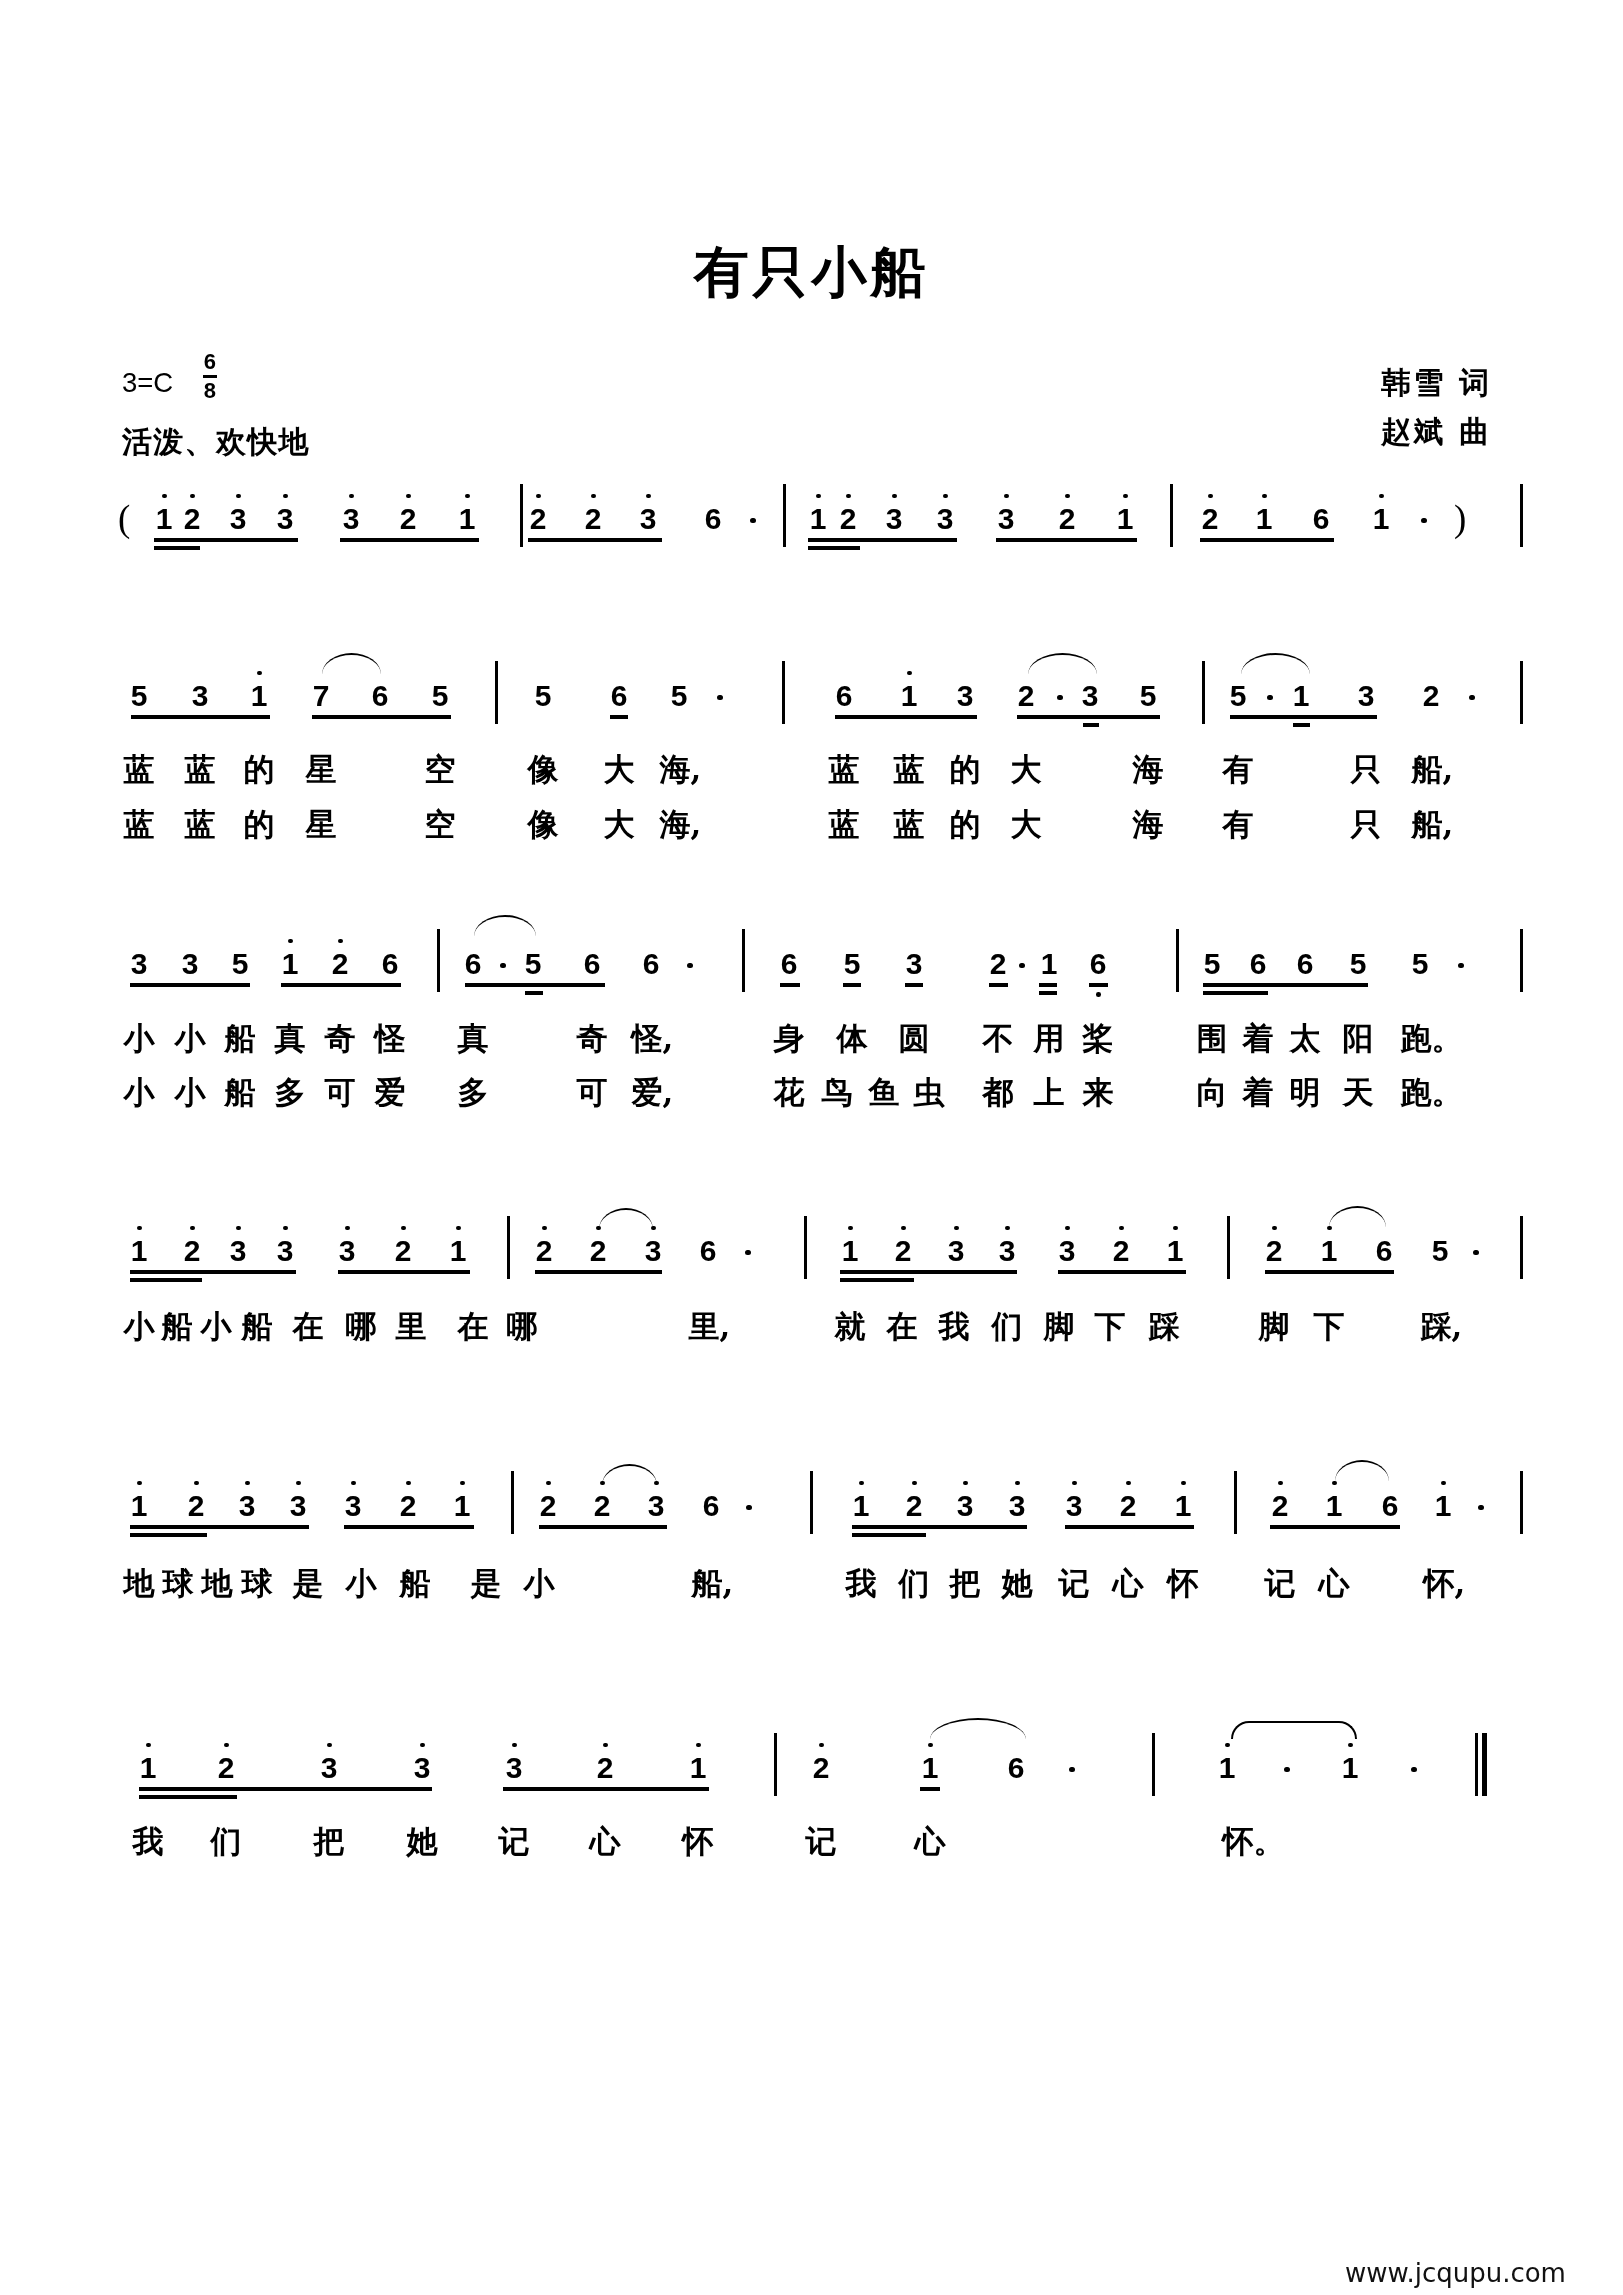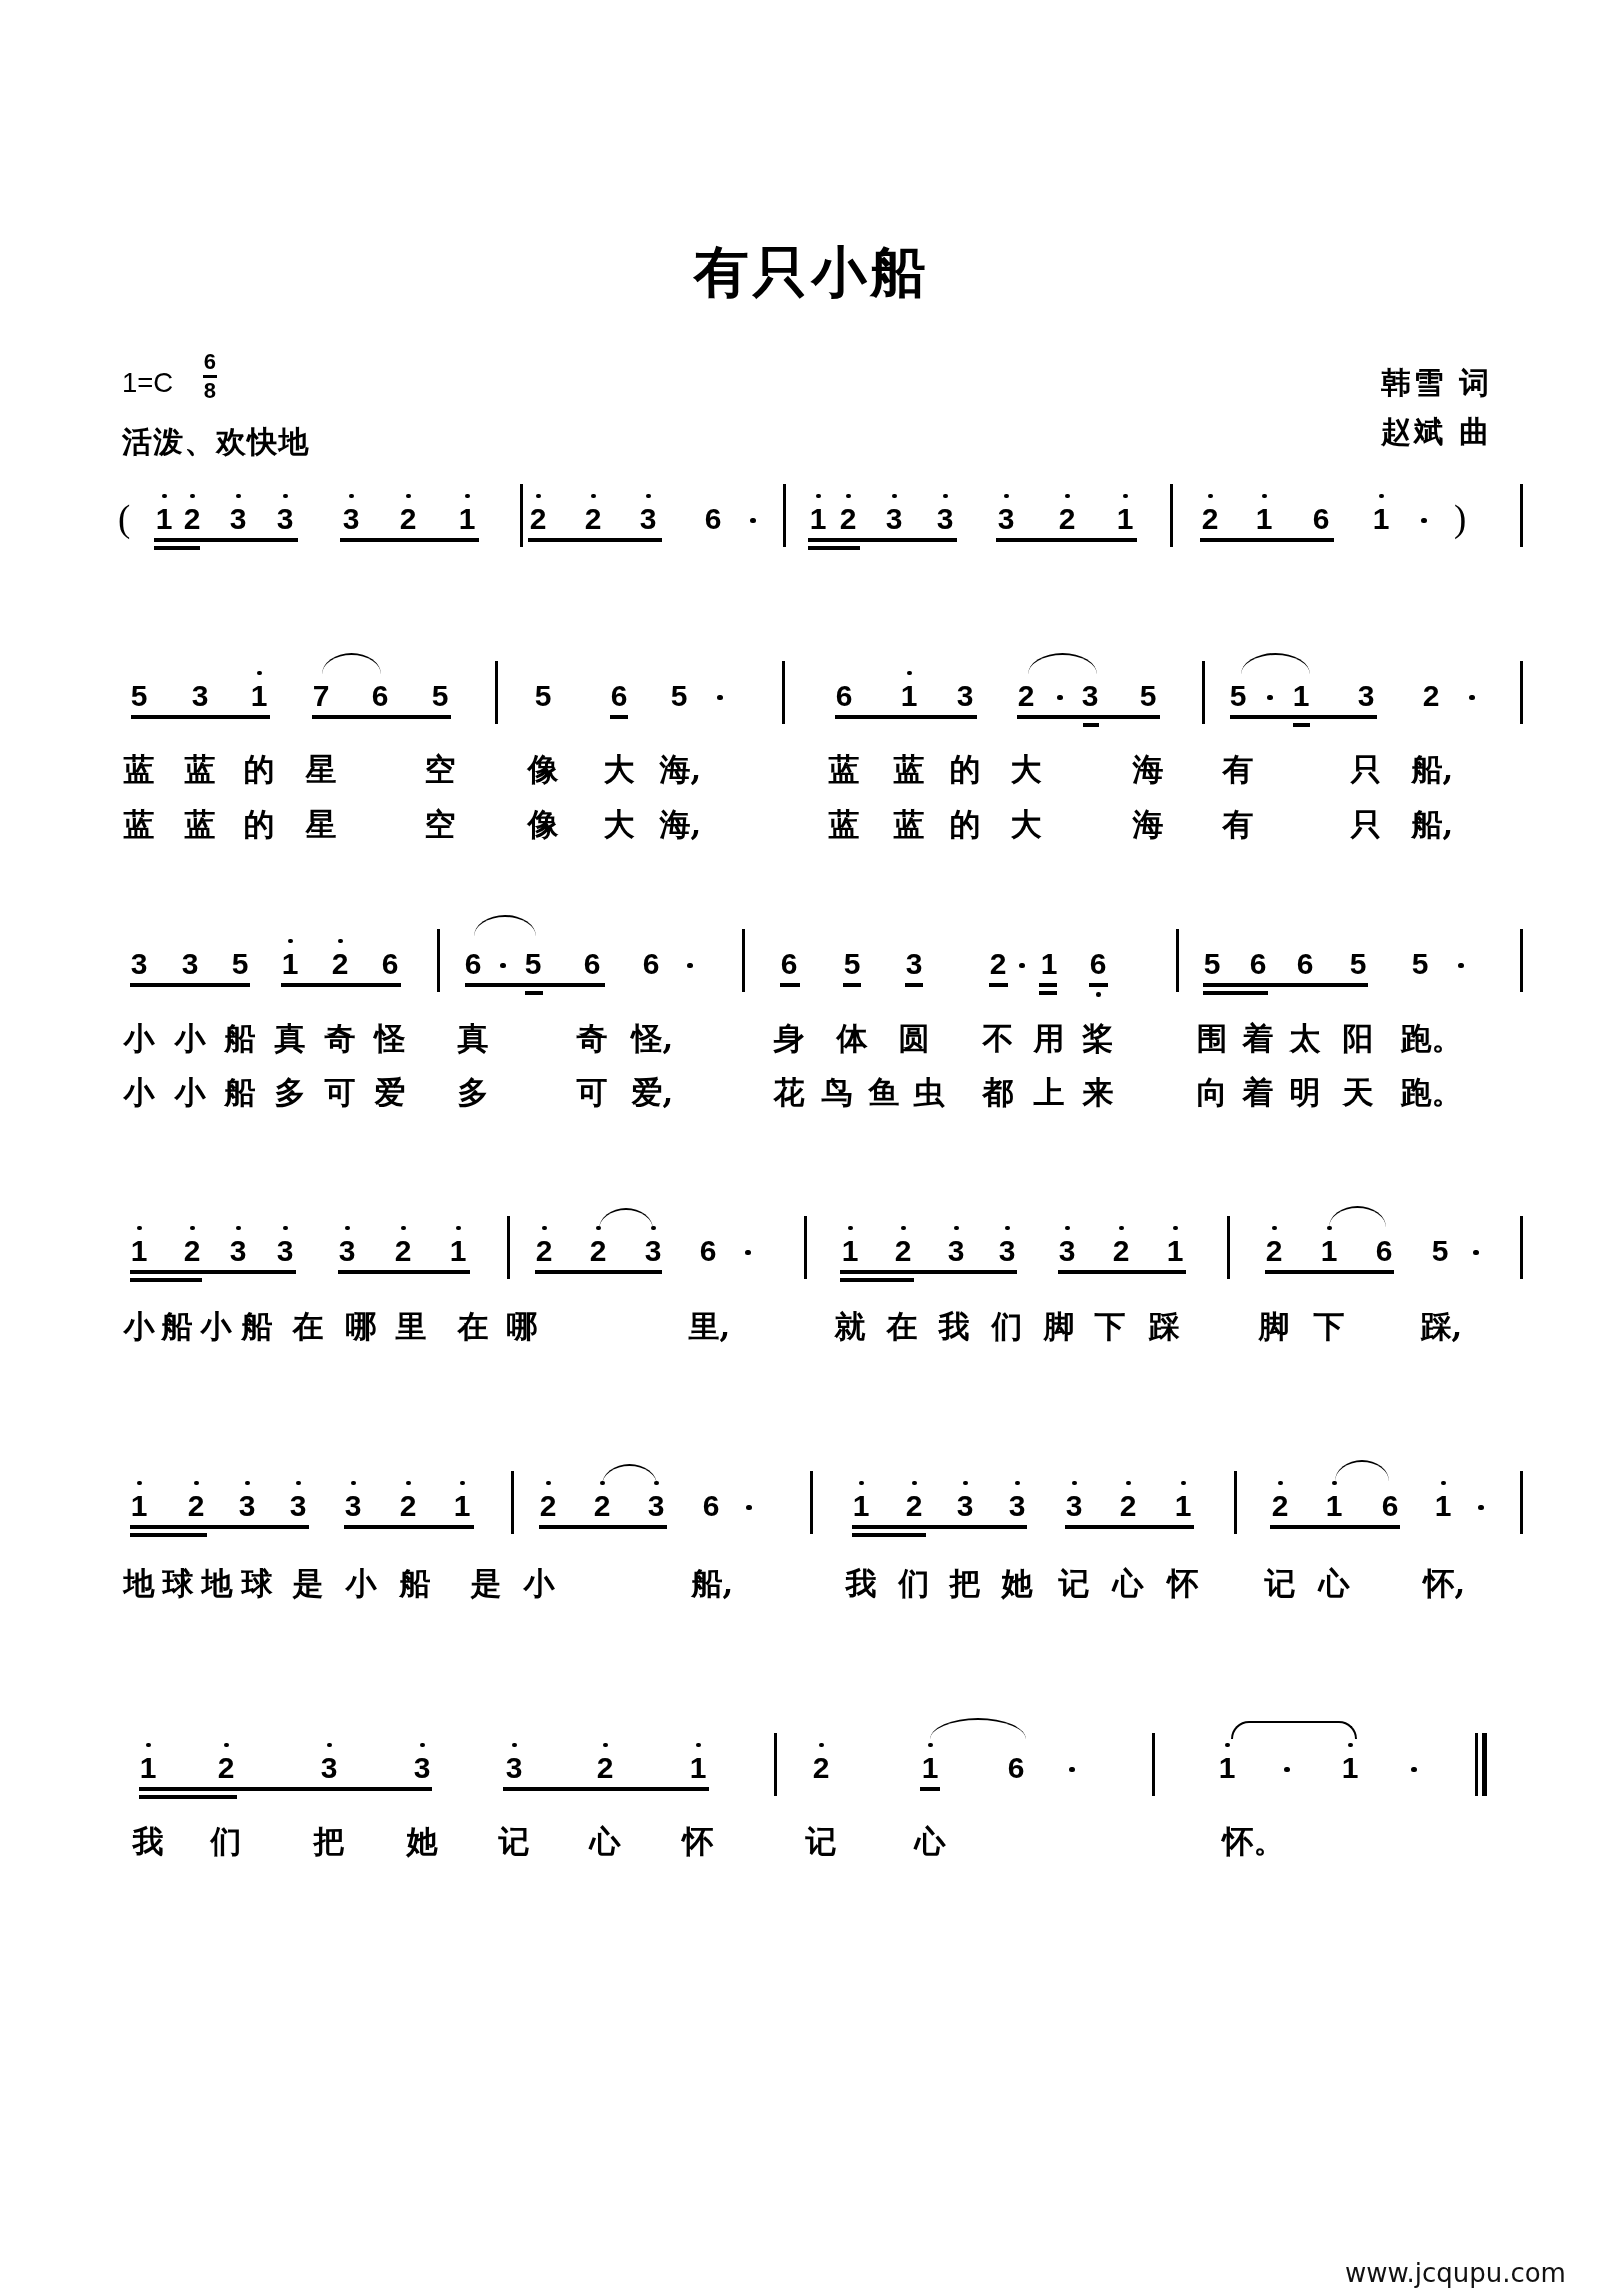--- a/index.html
+++ b/index.html
@@ -30,21 +30,21 @@
   .slur { position: absolute; border-top: 2.6px solid #000; border-radius: 50% 50% 0 0 / 100% 100% 0 0; height: 19.6px; }
   .lyric { position: absolute; font-family: "DejaVu Serif", "Liberation Serif", serif; font-size: 31px; font-weight: bold;
            width: 39px; margin-left: -19.6px; text-align: center; white-space: nowrap; }
   .watermark { left: 1345px; top: 2258px; font-family: "DejaVu Sans", sans-serif; font-size: 26px; color: #111; }
 </style>
 </head>
 <body>
 
 <div class="abs title">有只小船</div>
 
-<div class="abs key"><span>1=C</span></div>
+<div class="abs key"><span>3=C</span></div>
 <div class="abs timesig">
   <span>6</span>
   <span class="bar"></span>
   <span>8</span>
 </div>
 <div class="abs tempo">活泼、欢快地</div>
 
 <div class="abs credit c1">韩雪 词</div>
 <div class="abs credit c2">赵斌 曲</div>
 

